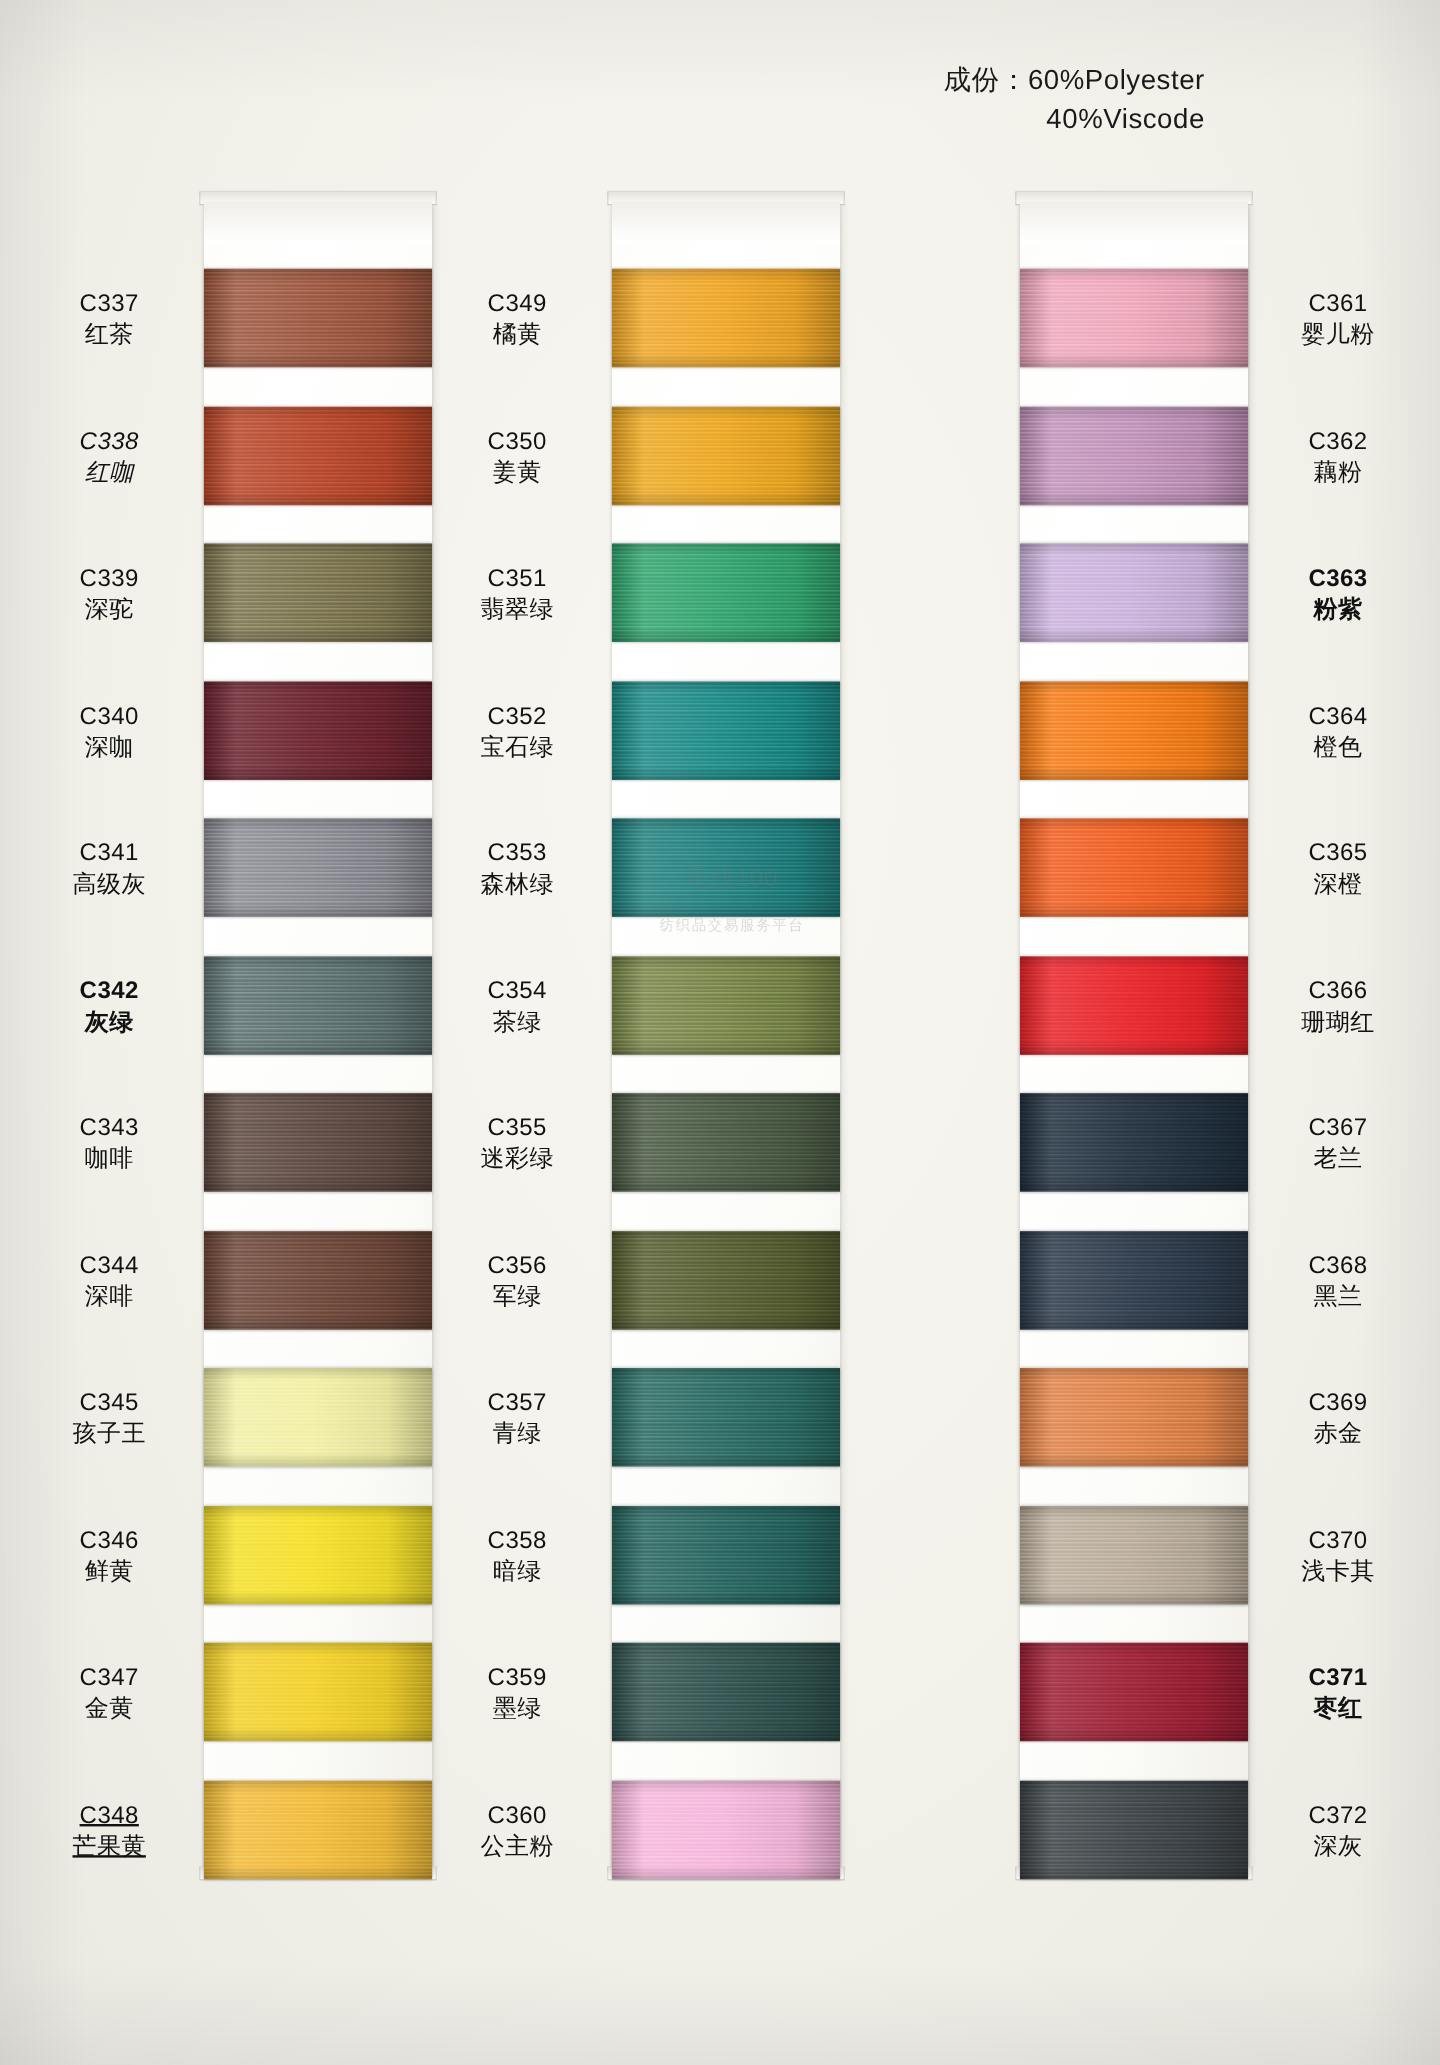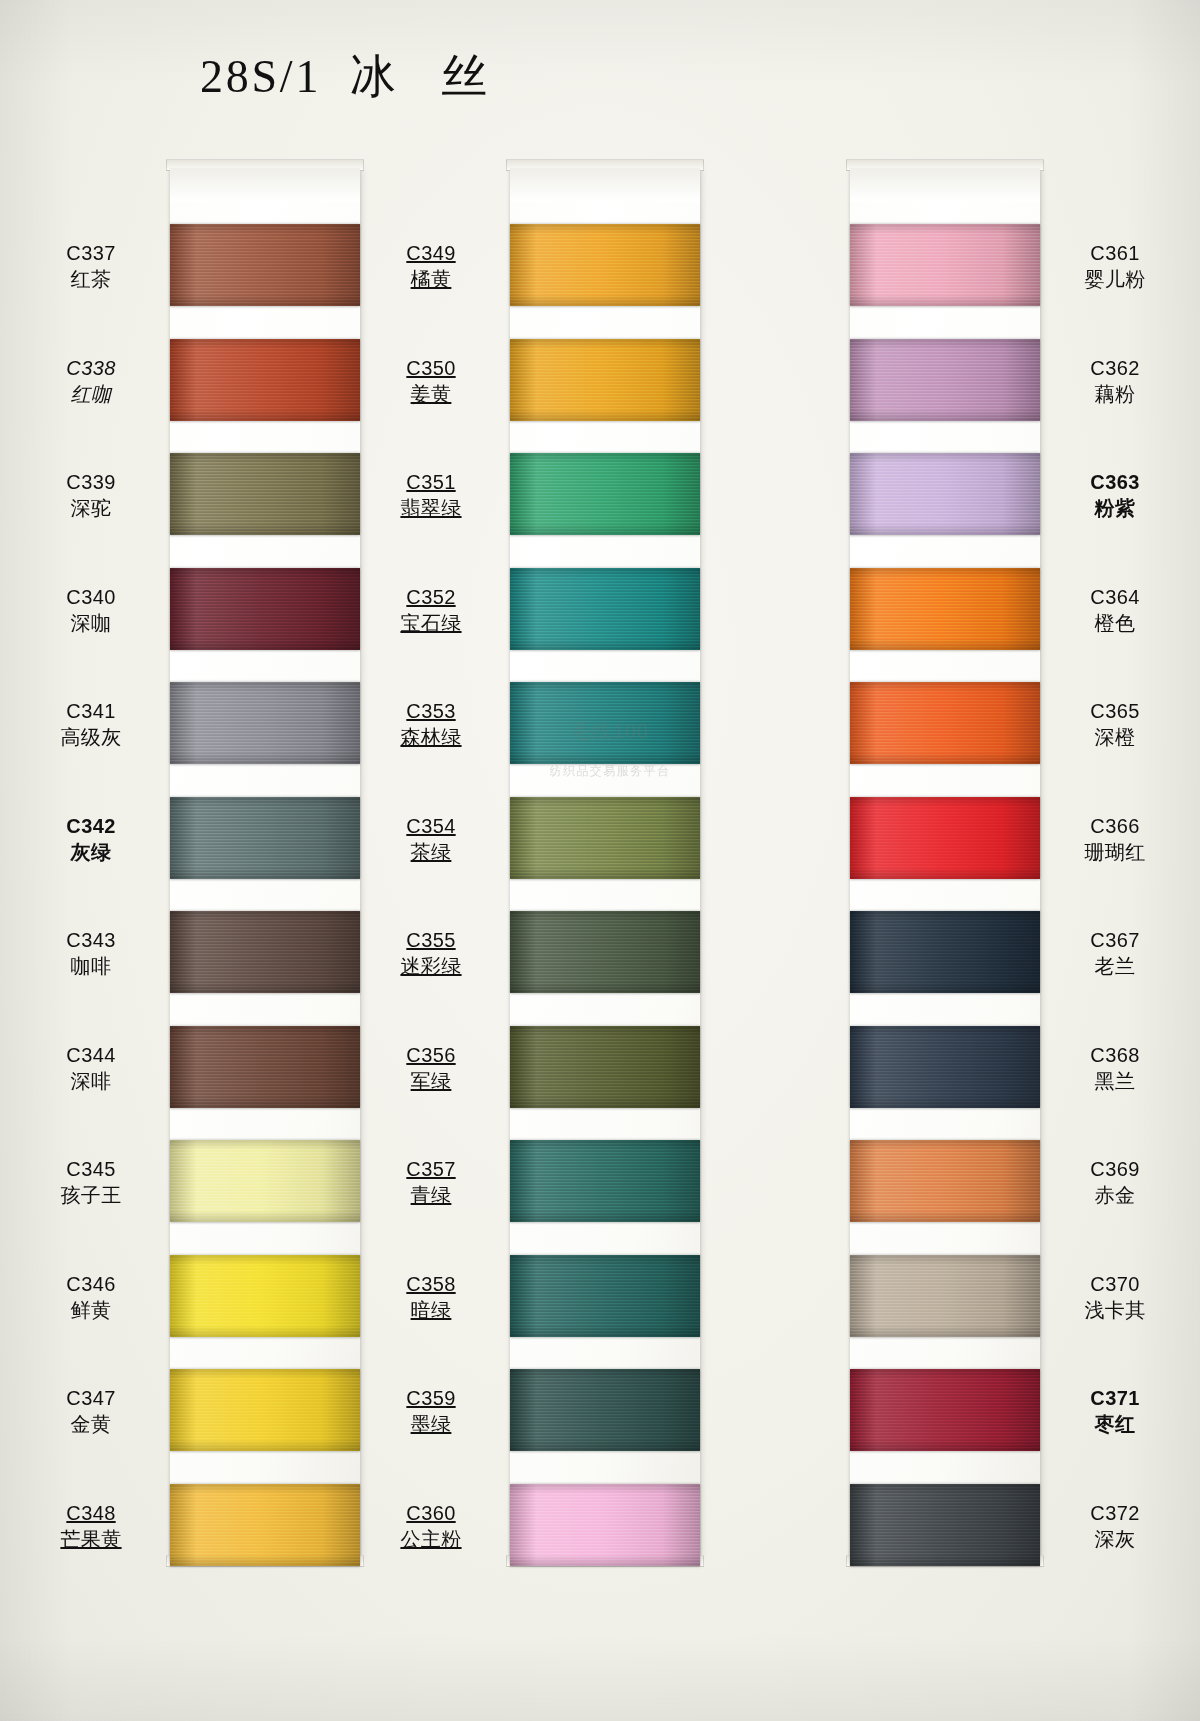--- a/index.html
+++ b/index.html
@@ -98,42 +98,45 @@
 
   
   .label{
     position:absolute;width:130px;
     font-size:19px;line-height:1.30;color:#111;
     letter-spacing:.02em;
   }
   .col-left .label{left:-26px;text-align:center;}
   .col-right .label{left:16px;text-align:center;}
   #col-0 .label{left:-34px;text-align:center;width:130px;}
-  #col-1 .label{left:-34px;width:130px;text-decoration:underline;}
+  #col-1 .label{left:-34px;width:130px;}
   #col-2 .label{left:10px;text-align:center;width:130px;}
   #col-2 .label{left:auto;right:-140px;}
   .label .code{display:block;font-size:20px;}
   .label .cname{display:block;font-size:20px;}
 
   
   #watermark{
     position:absolute;left:520px;top:718px;width:180px;
     text-align:center;color:rgba(120,120,120,.26);
     pointer-events:none;
   }
   #watermark .wm-main{font-size:20px;letter-spacing:.04em;}
   #watermark .wm-sub{font-size:12px;letter-spacing:.12em;margin-top:18px;}
 </style>
 </head>
 <body>
 
 <div class="paper"></div>
 
 <div id="header">
-  <div id="title">28S/1  冰   丝</div>
+  <div id="composition">
+    <div>成份：60%Polyester</div>
+    <div>40%Viscode</div>
+  </div>
 </div>
 
 <div class="column col-left" id="col-0">
     <div class="card">
       <div class="card-head"></div>
     </div>
     <div class="swatch" style="top: 56px; height: 82px; background: rgb(157, 88, 64);">
       <div class="shade"></div>
       <div class="thread"></div>
       <div class="topshade"></div>

